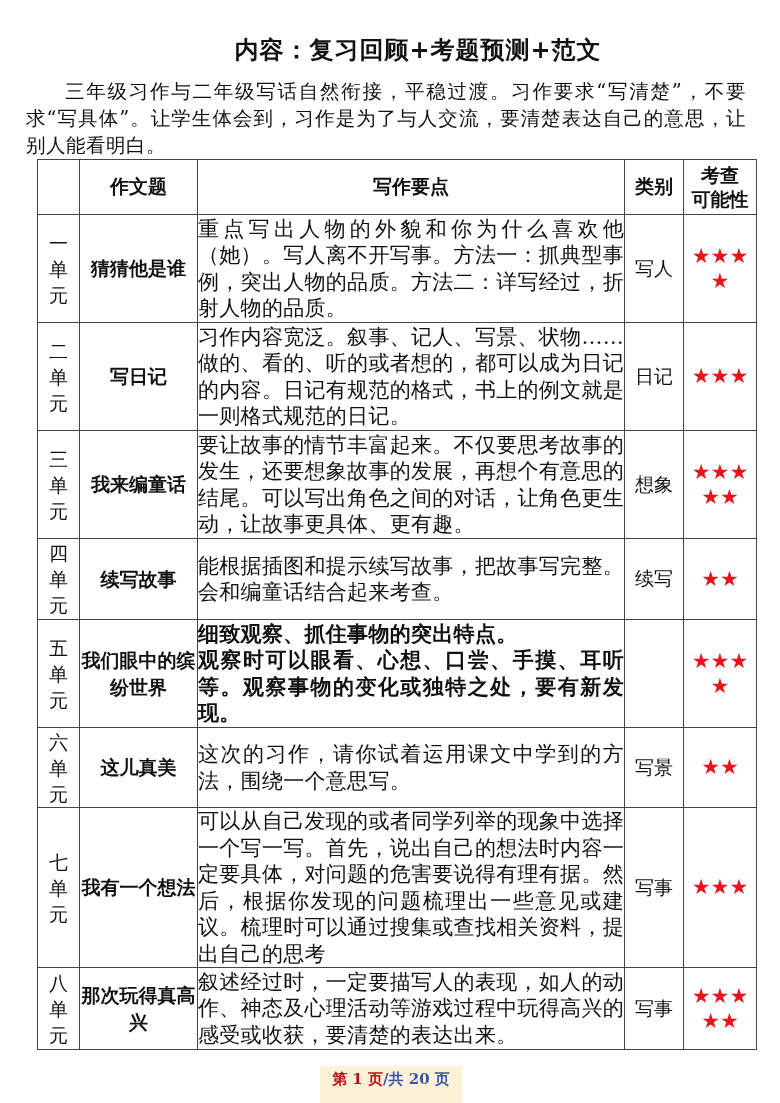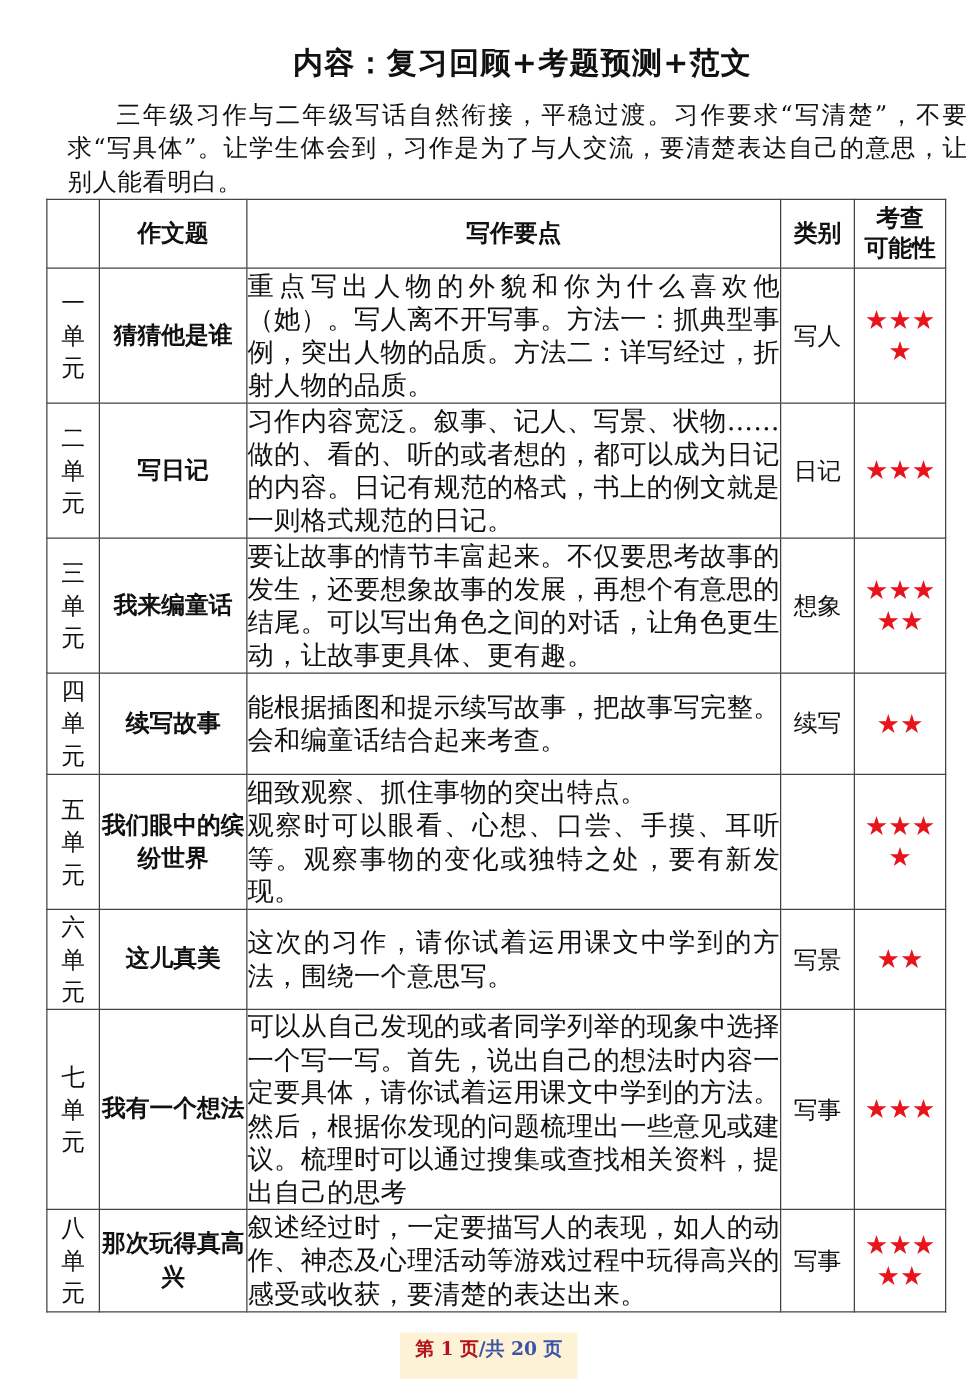--- a/index.html
+++ b/index.html
@@ -1,20 +1,20 @@
 <!DOCTYPE html>
 <html><head>
 <meta charset="utf-8">
 <style>
   html, body { margin: 0; padding: 0; background: #ffffff; }
   body { width: 780px; height: 1103px; position: relative; overflow: hidden;
          font-family: "DejaVu Serif", "Liberation Serif", serif; color: #111; }
   .title { position: absolute; top: 34px; left: 0; width: 780px; text-align: center;
            font-family: "DejaVu Sans", sans-serif; font-weight: bold; font-size: 24px; letter-spacing: 1px; padding-left: 28px; }
-  .intro { position: absolute; top: 78px; left: 54px; width: 720px; font-size: 19.5px; line-height: 27px;
+  .intro { position: absolute; top: 78px; left: 26px; width: 720px; font-size: 19.5px; line-height: 27px;
            text-indent: 2em; text-align: justify; letter-spacing: 0.5px; }
   table.grid { position: absolute; top: 159px; left: 37px; border-collapse: collapse; table-layout: fixed; }
   table.grid td, table.grid th { border: 1.5px solid #444; padding: 0; vertical-align: middle; }
   th { font-family: "DejaVu Sans", sans-serif; font-weight: bold; font-size: 19px; text-align: center; }
   th.h2 { line-height: 24px; text-align: center; }
   td.unit { text-align: center; font-size: 19px; line-height: 26px; }
   td.topic { text-align: center; font-family: "DejaVu Sans", sans-serif; font-weight: bold; font-size: 19px; line-height: 27px; padding: 0 4px; margin-left: 20px; }
   td.points { font-size: 21px; line-height: 26.5px; padding: 0 2px 0 3px; text-align: justify; letter-spacing: 0.3px; }
   td.cat { text-align: center; font-size: 19px; }
   td.stars { text-align: center; color: #e8141b; font-size: 21px; line-height: 25px; padding: 0 2px; word-break: break-all; }
@@ -71,36 +71,36 @@
       <tr style="height: 81px;">
         <td class="unit" style="writing-mode: horizontal-tb;">四<br>单<br>元</td>
         <td class="topic">续写故事</td>
         <td class="points" style="white-space: pre-line;">能根据插图和提示续写故事，把故事写完整。会和编童话结合起来考查。</td>
         <td class="cat">续写</td>
         <td class="stars">★★</td>
       </tr>
       <tr style="height: 108px;">
         <td class="unit" style="writing-mode: horizontal-tb;">五<br>单<br>元</td>
         <td class="topic">我们眼中的缤纷世界</td>
-        <td class="points" style="white-space: pre-line;">细致观察、抓住事物的突出特点。
+        <td class="points" style="white-space: pre-line; font-weight: bold;">细致观察、抓住事物的突出特点。
 观察时可以眼看、心想、口尝、手摸、耳听等。观察事物的变化或独特之处，要有新发现。</td>
         <td class="cat"></td>
         <td class="stars">★★★<br>★</td>
       </tr>
       <tr style="height: 80px;">
         <td class="unit" style="writing-mode: horizontal-tb;">六<br>单<br>元</td>
         <td class="topic">这儿真美</td>
         <td class="points" style="white-space: pre-line;">这次的习作，请你试着运用课文中学到的方法，围绕一个意思写。</td>
         <td class="cat">写景</td>
         <td class="stars">★★</td>
       </tr>
       <tr style="height: 160px;">
         <td class="unit" style="writing-mode: horizontal-tb;">七<br>单<br>元</td>
         <td class="topic">我有一个想法</td>
-        <td class="points" style="white-space: pre-line;">可以从自己发现的或者同学列举的现象中选择一个写一写。首先，说出自己的想法时内容一定要具体，请你试着运用课文中学到的方法。然后，根据你发现的问题梳理出一些意见或建议。梳理时可以通过搜集或查找相关资料，提出自己的思考</td>
+        <td class="points" style="white-space: pre-line;">可以从自己发现的或者同学列举的现象中选择一个写一写。首先，说出自己的想法时内容一定要具体，对问题的危害要说得有理有据。然后，根据你发现的问题梳理出一些意见或建议。梳理时可以通过搜集或查找相关资料，提出自己的思考</td>
         <td class="cat">写事</td>
         <td class="stars">★★★</td>
       </tr>
       <tr style="height: 82px;">
         <td class="unit" style="writing-mode: horizontal-tb;">八<br>单<br>元</td>
         <td class="topic">那次玩得真高兴</td>
         <td class="points" style="white-space: pre-line;">叙述经过时，一定要描写人的表现，如人的动作、神态及心理活动等游戏过程中玩得高兴的感受或收获，要清楚的表达出来。</td>
         <td class="cat">写事</td>
         <td class="stars">★★★<br>★★</td>
       </tr>

